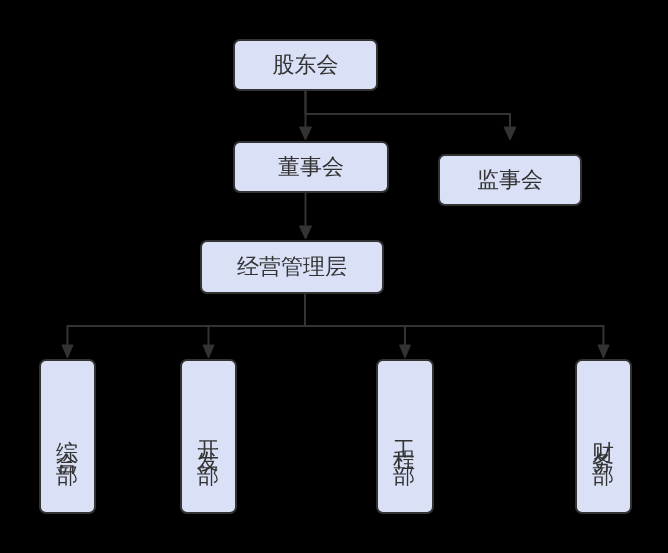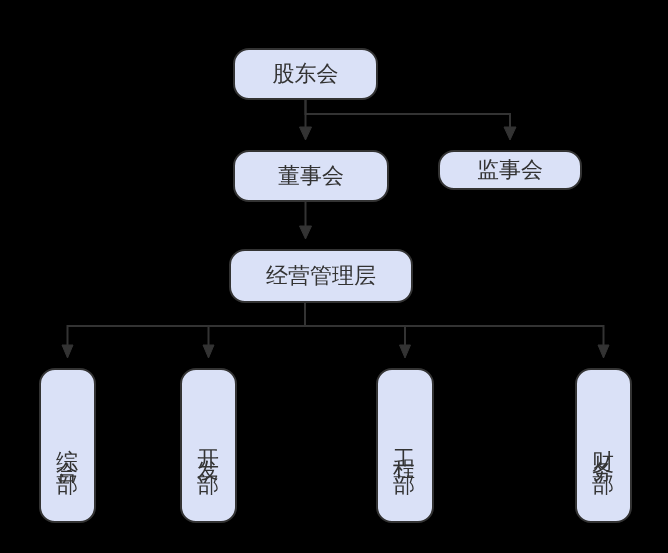--- a/index.html
+++ b/index.html
@@ -29,24 +29,23 @@
   .connectors polygon {
     fill: var(--connector, #333333);
     stroke: var(--connector, #333333);
     stroke-width: 1;
   }
   .node {
     position: absolute;
     box-sizing: border-box;
     background: var(--node-fill, #dae1f7);
     border: 2px solid var(--node-border, #333333);
-    border-radius: 16px;
+    border-radius: 7px;
     color: var(--text, #333333);
     font-size: 22px;
-    margin-top: 9px;
   }
   .node.h {
     display: flex;
     align-items: center;
     justify-content: center;
   }
   .node.v {
     writing-mode: vertical-lr;
     text-orientation: upright;
     text-align: center;
@@ -88,23 +87,23 @@
     <g>
       <path d="M305 294 V326 H603.5 V346"></path>
       <polygon points="598,345 609,345 603.5,358"></polygon>
     </g>
   </svg>
 
   <div class="node h" style="left:233px; top:39px; width:145px; height:52px">股东会</div>
 
   <div class="node h" style="left:233px; top:141px; width:156px; height:52px">董事会</div>
 
-  <div class="node h" style="left:438px; top:141px; width:144px; height:40px">监事会</div>
+  <div class="node h" style="left:438px; top:154px; width:144px; height:52px">监事会</div>
 
-  <div class="node h" style="left:229px; top:240px; width:184px; height:54px">经营管理层</div>
+  <div class="node h" style="left:200px; top:240px; width:184px; height:54px">经营管理层</div>
 
   <div class="node v" style="left:39px; top:359px; width:57px; height:155px">综合部</div>
 
   <div class="node v" style="left:180px; top:359px; width:57px; height:155px">开发部</div>
 
   <div class="node v" style="left:376px; top:359px; width:58px; height:155px">工程部</div>
 
   <div class="node v" style="left:575px; top:359px; width:57px; height:155px">财务部</div>
 
 </div>

